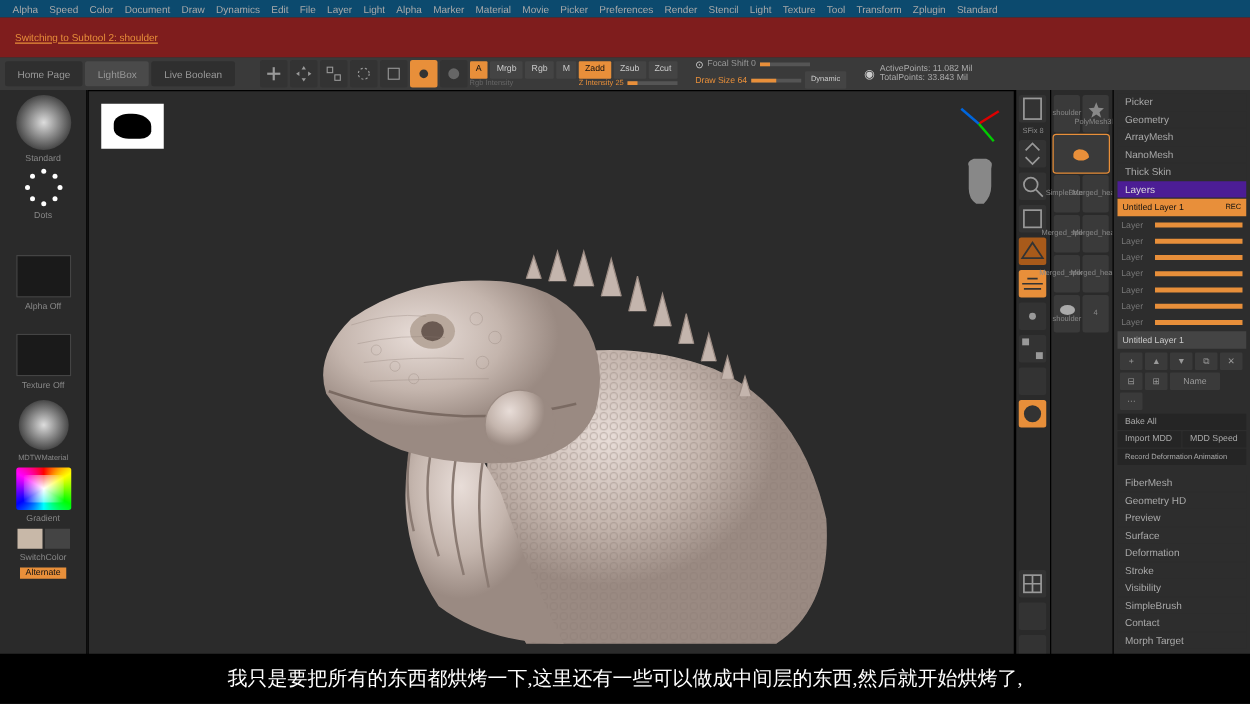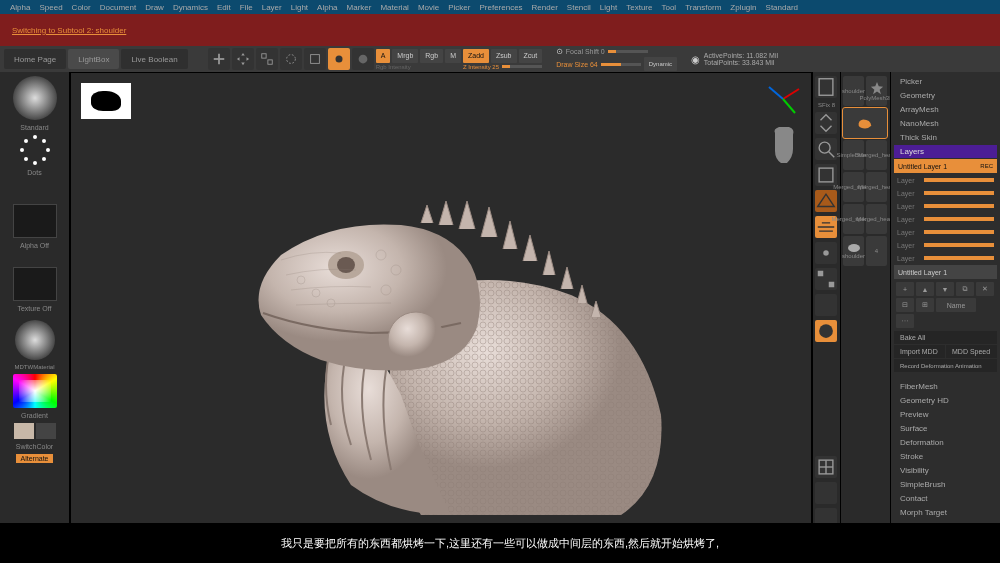--- a/index.html
+++ b/index.html
@@ -47,21 +47,21 @@
   .panel-item.dark { background:#252525; }
   .panel-item.active { background:#4c1d95; color:#ddd; }
   .layer-row { height:12px; display:flex; align-items:center; gap:3px; padding:0 3px; }
   .layer-row .bar { flex:1; height:4px; background:#e88f3a; }
   .layer-row .lbl { font-size:7px; color:#777; width:24px; }
   .layer-named { height:14px; background:#444; display:flex; align-items:center; padding:0 4px; font-size:7px; justify-content:space-between;}
   .layer-named.sel { background:#e88f3a; color:#111; }
   .layer-btns { display:flex; gap:2px; padding:2px; flex-wrap:wrap; }
   .layer-btns div { width:18px; height:14px; background:#3a3a3a; border-radius:1px; font-size:7px; display:flex; align-items:center; justify-content:center; color:#999; }
   .subtitle { position:absolute; bottom:0; left:0; right:0; height:40px; background:#000; display:flex; flex-direction:column; align-items:center; justify-content:center; color:#fff; font-size:12px; text-align:center; padding:0 40px; }
-  .subtitle .cn { font-size:11px; }
+  .subtitle .cn { font-size:16px;font-family:Liberation Serif, serif; }
   .subtitle .en { font-size:11px; }
 </style>
 </head>
 <body>
 
 <div class="app">
 
   <div class="menubar">
     <span>Alpha</span>
     <span>Speed</span>

